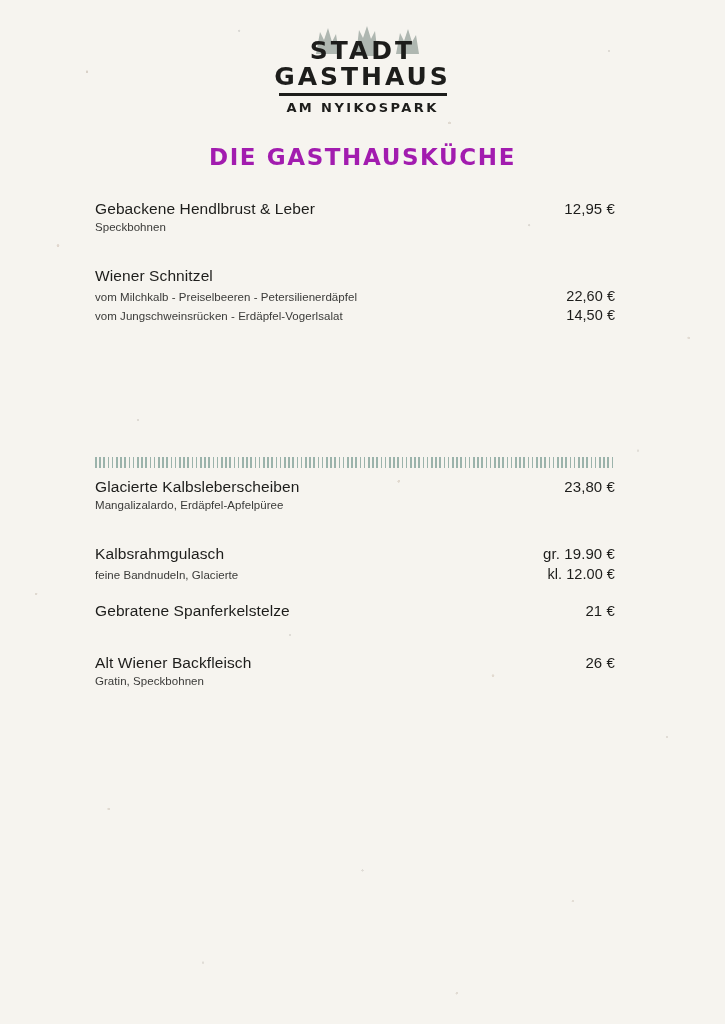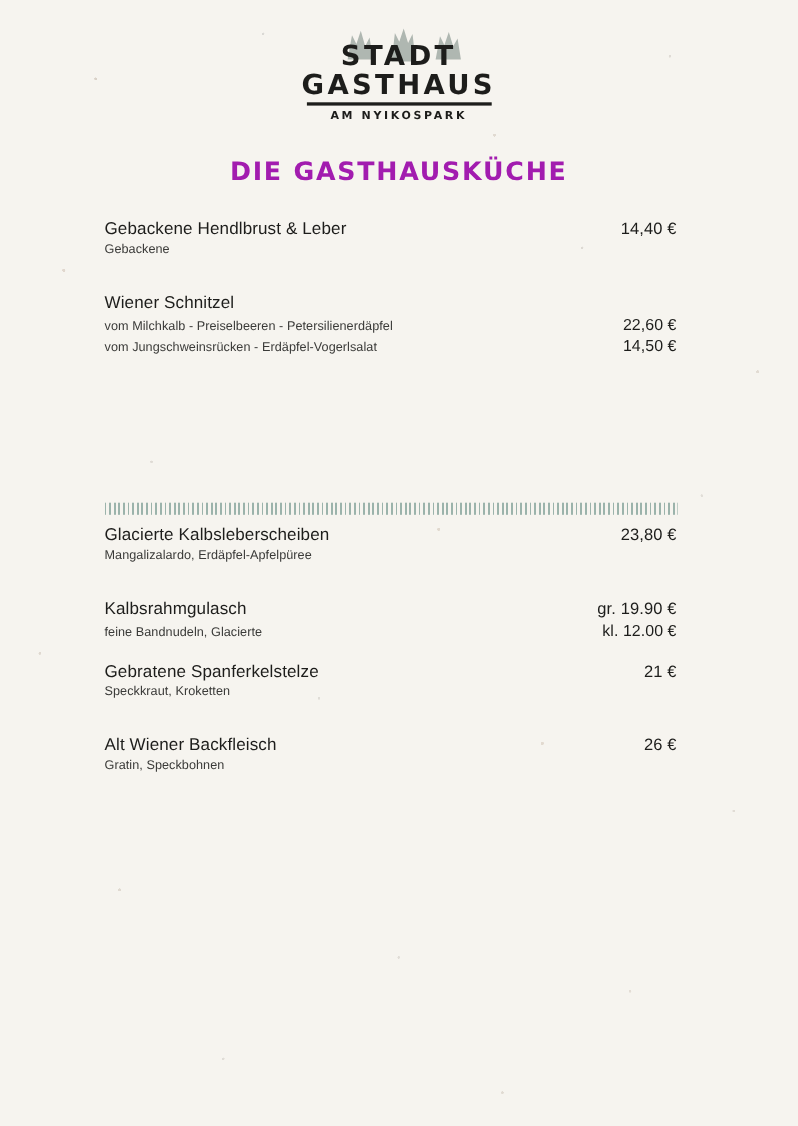--- a/index.html
+++ b/index.html
@@ -82,21 +82,21 @@
   .logo-word1 { font-size: 25px; margin-top: 10px; }
   .logo-word2 { font-size: 25px; }
   .logo-rule {
     width: 168px;
     height: 3px;
     background: #1d1d1b;
     margin: 4px auto 4px;
   }
   .logo-sub {
     font-family: "DejaVu Sans", sans-serif;
-    font-size: 10px;
+    font-size: 13px;
     font-weight: bold;
     letter-spacing: 2.4px;
     color: #1d1d1b;
   }
 
   
   .page-title {
     position: absolute;
     top: 144px;
     left: 0;
@@ -182,24 +182,24 @@
 
   <div class="page-title">DIE GASTHAUSKÜCHE</div>
 
   <div class="menu">
 
     <div class="group">
 
       <div class="item">
         <div class="item-head">
           <span class="item-name">Gebackene Hendlbrust &amp; Leber</span>
-          <span class="item-price">14,40 €</span>
-        </div>
-        <div class="item-desc-row">
-          <span class="item-desc">Gebackene</span>
+          <span class="item-price">12,95 €</span>
+        </div>
+        <div class="item-desc-row">
+          <span class="item-desc">Speckbohnen</span>
           <span class="desc-price"></span>
         </div>
       </div>
 
       <div class="spacer-md"></div>
 
       <div class="item">
         <div class="item-head">
           <span class="item-name">Wiener Schnitzel</span>
           <span class="item-price"></span>
@@ -242,24 +242,20 @@
         </div>
       </div>
 
       <div class="spacer-sm"></div>
 
       <div class="item">
         <div class="item-head">
           <span class="item-name">Gebratene Spanferkelstelze</span>
           <span class="item-price">21 €</span>
         </div>
-        <div class="item-desc-row">
-          <span class="item-desc">Speckkraut, Kroketten</span>
-          <span class="desc-price"></span>
-        </div>
       </div>
 
       <div class="spacer-md"></div>
 
       <div class="item">
         <div class="item-head">
           <span class="item-name">Alt Wiener Backfleisch</span>
           <span class="item-price">26 €</span>
         </div>
         <div class="item-desc-row">

